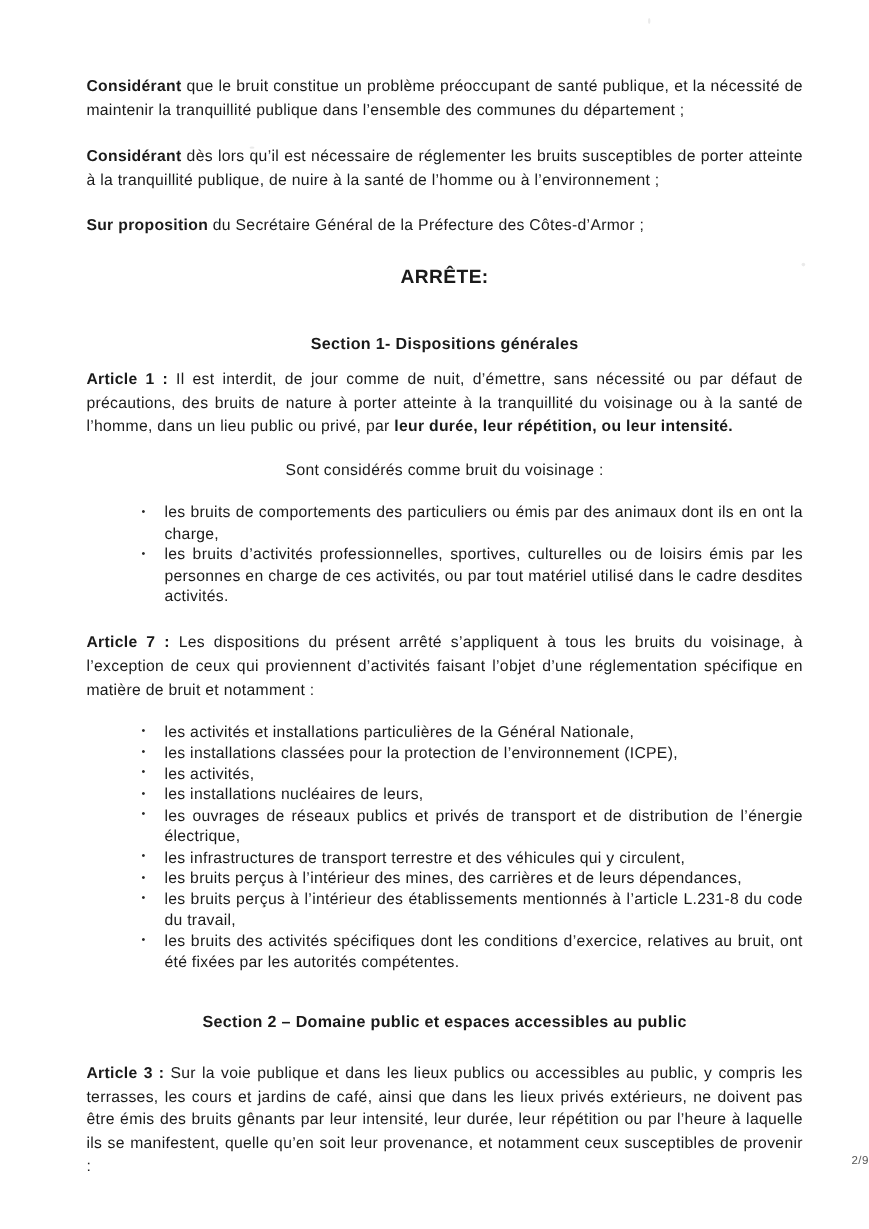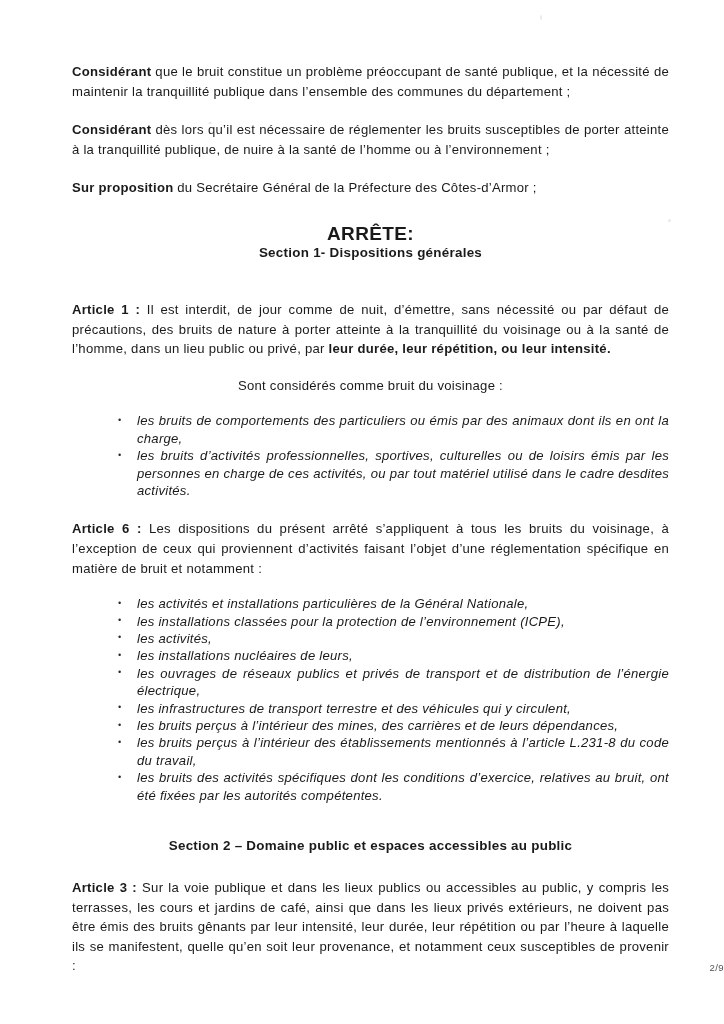--- a/index.html
+++ b/index.html
@@ -48,34 +48,34 @@
     font-weight: bold;
   }
   .centered {
     text-align: center;
     font-size: 13.4px;
     font-weight: bold;
     letter-spacing: 0.02em;
   }
   .arrete {
     margin-top: 25px;
-    font-size: 19px;
+    margin-bottom: 38px;
+    font-size: 16px;
   }
   .section-head {
-    margin-bottom: 40px;
+    margin-bottom: 12px;
   }
   .section-head-2 {
     margin-top: 34px;
     margin-bottom: 25px;
   }
   ul.bullets {
     list-style: none;
     margin: 0 0 18px 0;
     padding: 0;
-    font-style: italic;
   }
   ul.bullets.compact {
     margin-bottom: 20px;
   }
   ul.bullets li {
     position: relative;
     font-size: 13.1px;
     line-height: 17.4px;
     text-align: justify;
     text-justify: inter-word;
@@ -135,21 +135,21 @@
 
     <p class="para tight"><span class="lead">Article 1 :</span><span> Il est interdit, de jour comme de nuit, d’émettre, sans nécessité ou par défaut de précautions, des bruits de nature à porter atteinte à la tranquillité du voisinage ou à la santé de l’homme, dans un lieu public ou privé, par </span><b>leur durée, leur répétition, ou leur intensité.</b></p>
 
     <p class="para tight no-just">Sont considérés comme bruit du voisinage :</p>
 
     <ul class="bullets compact">
       <li>les bruits de comportements des particuliers ou émis par des animaux dont ils en ont la charge,</li>
       <li>les bruits d’activités professionnelles, sportives, culturelles ou de loisirs émis par les personnes en charge de ces activités, ou par tout matériel utilisé dans le cadre desdites activités.</li>
     </ul>
 
-    <p class="para tight"><span class="lead">Article 6 :</span><span> Les dispositions du présent arrêté s’appliquent à tous les bruits du voisinage, à l’exception de ceux qui proviennent d’activités faisant l’objet d’une réglementation spécifique en matière de bruit et notamment :</span></p>
+    <p class="para tight"><span class="lead">Article 7 :</span><span> Les dispositions du présent arrêté s’appliquent à tous les bruits du voisinage, à l’exception de ceux qui proviennent d’activités faisant l’objet d’une réglementation spécifique en matière de bruit et notamment :</span></p>
 
     <ul class="bullets">
       <li>les activités et installations particulières de la Général Nationale,</li>
       <li>les installations classées pour la protection de l’environnement (ICPE),</li>
       <li>les activités,</li>
       <li>les installations nucléaires de leurs,</li>
       <li>les ouvrages de réseaux publics et privés de transport et de distribution de l’énergie électrique,</li>
       <li>les infrastructures de transport terrestre et des véhicules qui y circulent,</li>
       <li>les bruits perçus à l’intérieur des mines, des carrières et de leurs dépendances,</li>
       <li>les bruits perçus à l’intérieur des établissements mentionnés à l’article L.231-8 du code du travail,</li>

